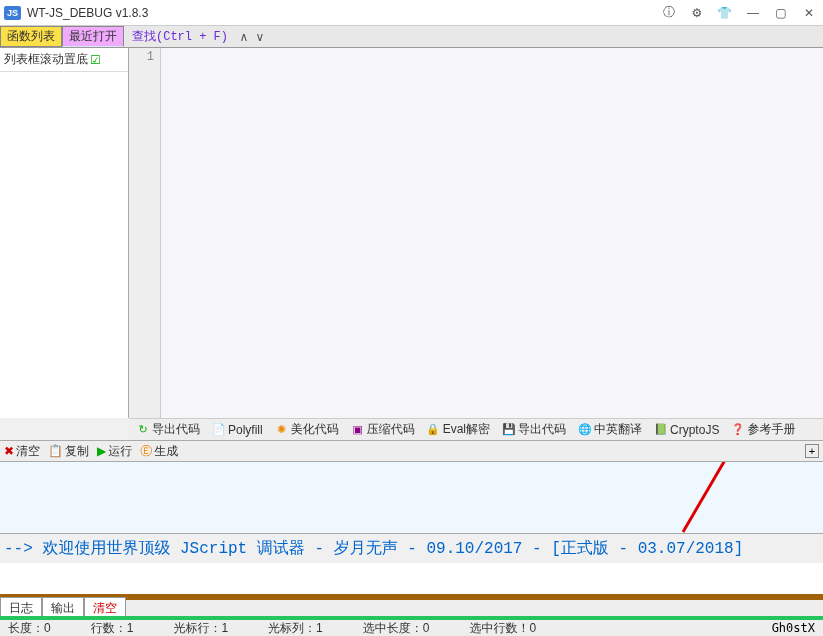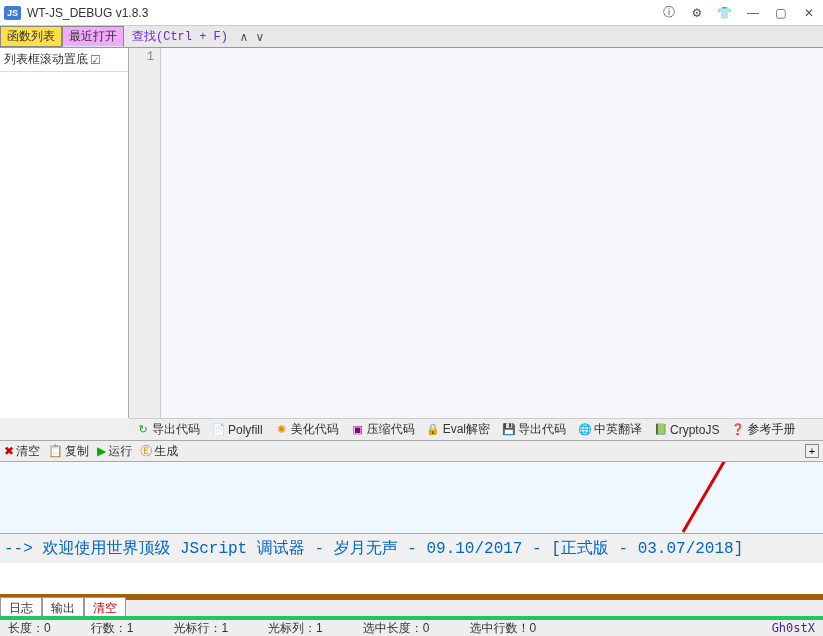--- a/index.html
+++ b/index.html
@@ -50,21 +50,21 @@
 .content-gap { flex: 1; background: #fff; }
 
 .bottombar { height: 22px; background: #eee; border-top: 6px solid #a16207; display: flex; align-items: center; }
 .bottombar .tab { padding: 2px 8px; border: 1px solid #999; font-size: 12px; cursor: pointer; background: #fff; }
 .bottombar .tab.log { color: #333; }
 .bottombar .tab.out { color: #333; }
 .bottombar .tab.clr { color: #c00; }
 
 .statusbar { height: 20px; background: #eee; border-top: 4px solid #22c55e; display: flex; align-items: center; padding: 0 8px; font-size: 12px; color: #333; }
 .statusbar .seg { margin-right: 40px; }
-.statusbar .wm { margin-left: auto; color: #4c1d95; font-family: monospace; }
+.statusbar .wm { margin-left: auto; color: #000000; font-family: monospace; }
 
 .wrapper { display: flex; flex-direction: column; height: 636px; }
 </style>
 </head>
 <body>
 
 <div class="wrapper">
 
 <div class="titlebar">
   <span class="logo">JS</span>

